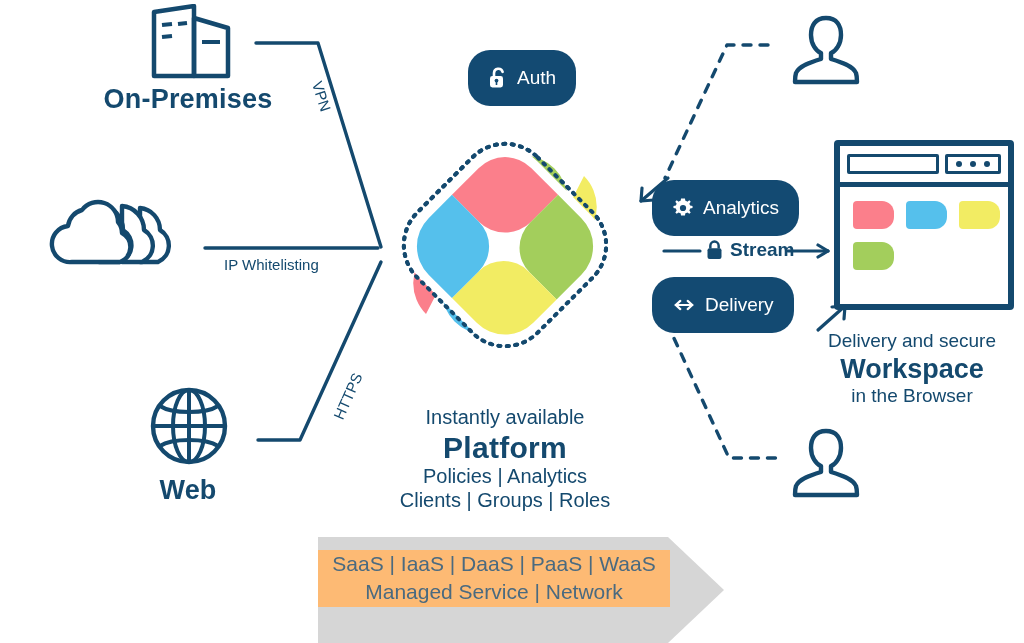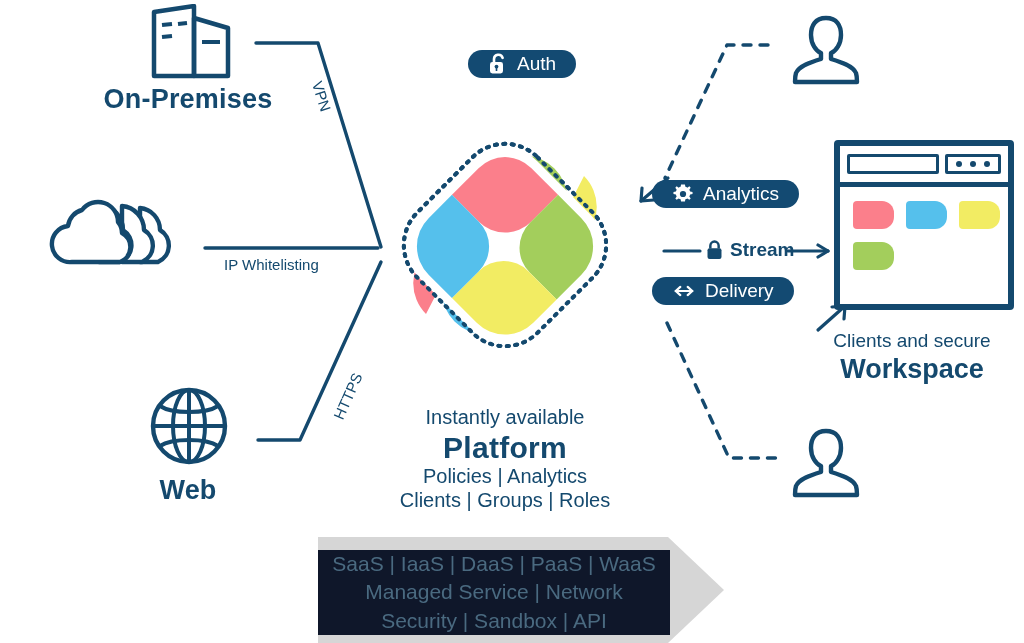--- a/index.html
+++ b/index.html
@@ -18,31 +18,31 @@
   .pt-lg{font-size:30px;font-weight:bold;letter-spacing:.3px;}
   .pt-md{font-size:20px;}
 
   .ws-text{text-align:center;color:#14496E;line-height:1.2;}
   .ws-sm{font-size:19px;}
   .ws-lg{font-size:27px;font-weight:bold;}
 
   
   .badge{background:#134A72;color:#ffffff;border-radius:22px;
          display:flex;align-items:center;justify-content:center;gap:9px;
-         font-size:19px;height:28px;padding:0 20px;box-sizing:border-box;}
+         font-size:19px;height:56px;padding:0 20px;box-sizing:border-box;}
   .badge svg{flex:0 0 auto;}
 
   .stream-row{display:flex;align-items:center;gap:7px;color:#14496E;
               font-size:19px;font-weight:600;}
 
   
   .logo-wrap{width:260px;height:260px;}
 
   
-  .banner{background:#0f172a;color:#4A6A80;font-size:21px;line-height:1.35;
+  .banner{background:#fdba74;color:#4A6A80;font-size:21px;line-height:1.35;
           text-align:center;}
 
   .browser{border:6px solid #14496E;border-radius:4px;box-sizing:border-box;}
   .bchip{border-radius:4px 12px 12px 4px;}
 </style>
 </head>
 <body>
 
 <div id="stage">
 
@@ -233,28 +233,28 @@
         <div class="bchip" style="width:41px;height:28px;background:#55C0EC;"></div>
         <div class="bchip" style="width:41px;height:28px;background:#F2EC63;"></div>
       </div>
       <div style="display:flex;gap:12px;margin-top:13px;">
         <div class="bchip" style="width:41px;height:28px;background:#A3CE5C;"></div>
       </div>
     </div>
   </div>
 
   <div class="abs ws-text" style="left:800px;top:330px;width:224px;">
-    <div class="ws-sm">Clients and secure</div>
+    <div class="ws-sm">Delivery and secure</div>
     <div class="ws-lg">Workspace</div>
+    <div class="ws-sm">in the Browser</div>
   </div>
 
   <div class="abs" style="left:318px;top:537px;width:406px;height:106px;">
     <svg class="abs" style="left:0;top:0;" width="406" height="106">
       <path d="M0,0 L350,0 L406,53 L350,106 L0,106 Z" fill="#D6D6D6"></path>
     </svg>
     <div class="abs banner" style="left:0;top:13px;width:352px;">
       <div>SaaS | IaaS | DaaS | PaaS | WaaS</div>
       <div>Managed Service | Network</div>
-      <div>Security | Sandbox | API</div>
     </div>
   </div>
 
 </div>
 
 </body></html>

